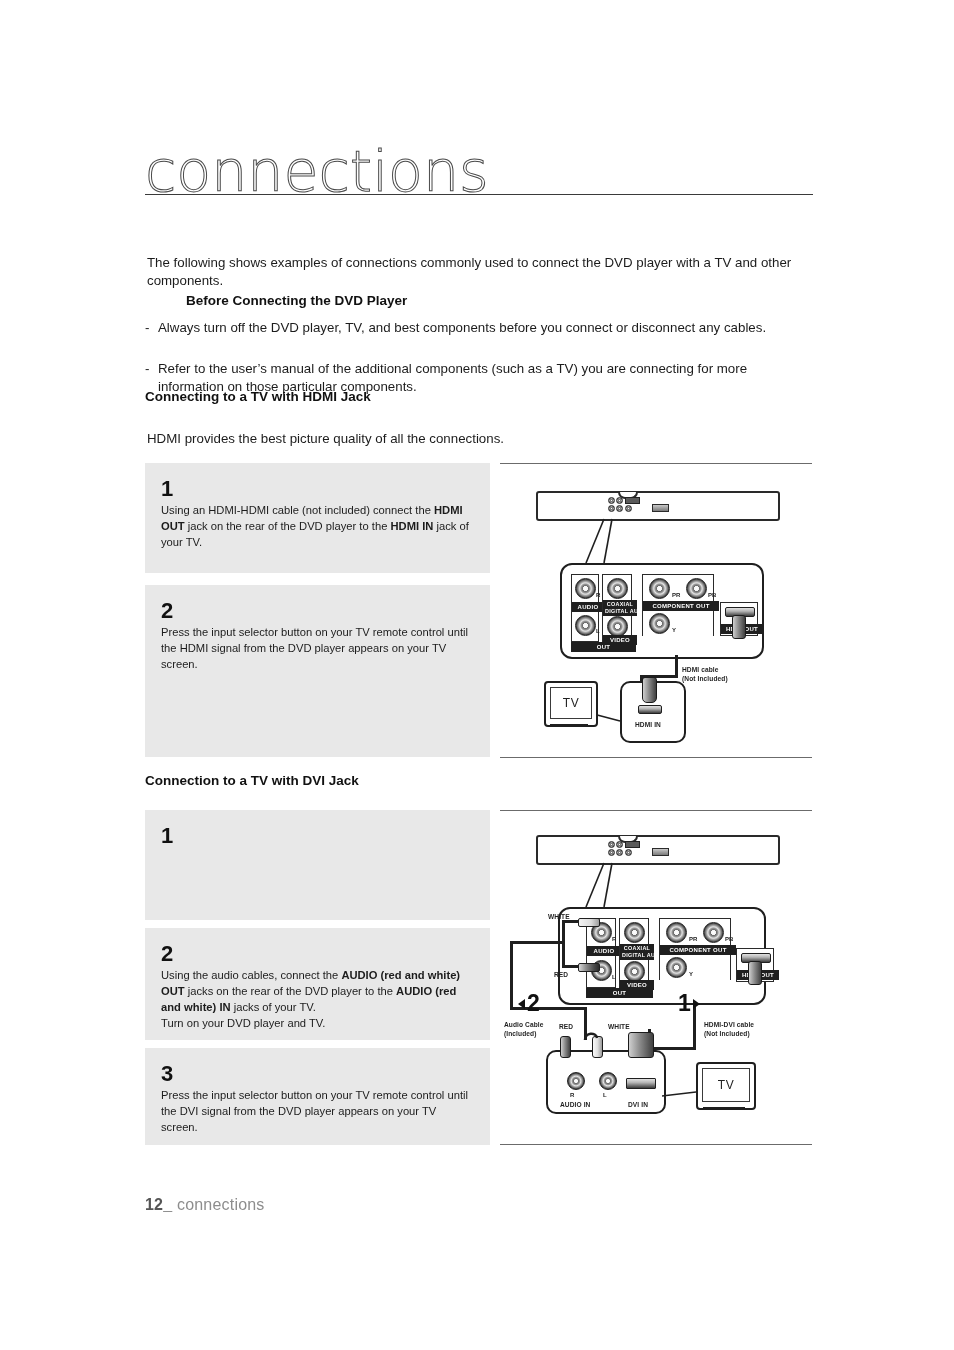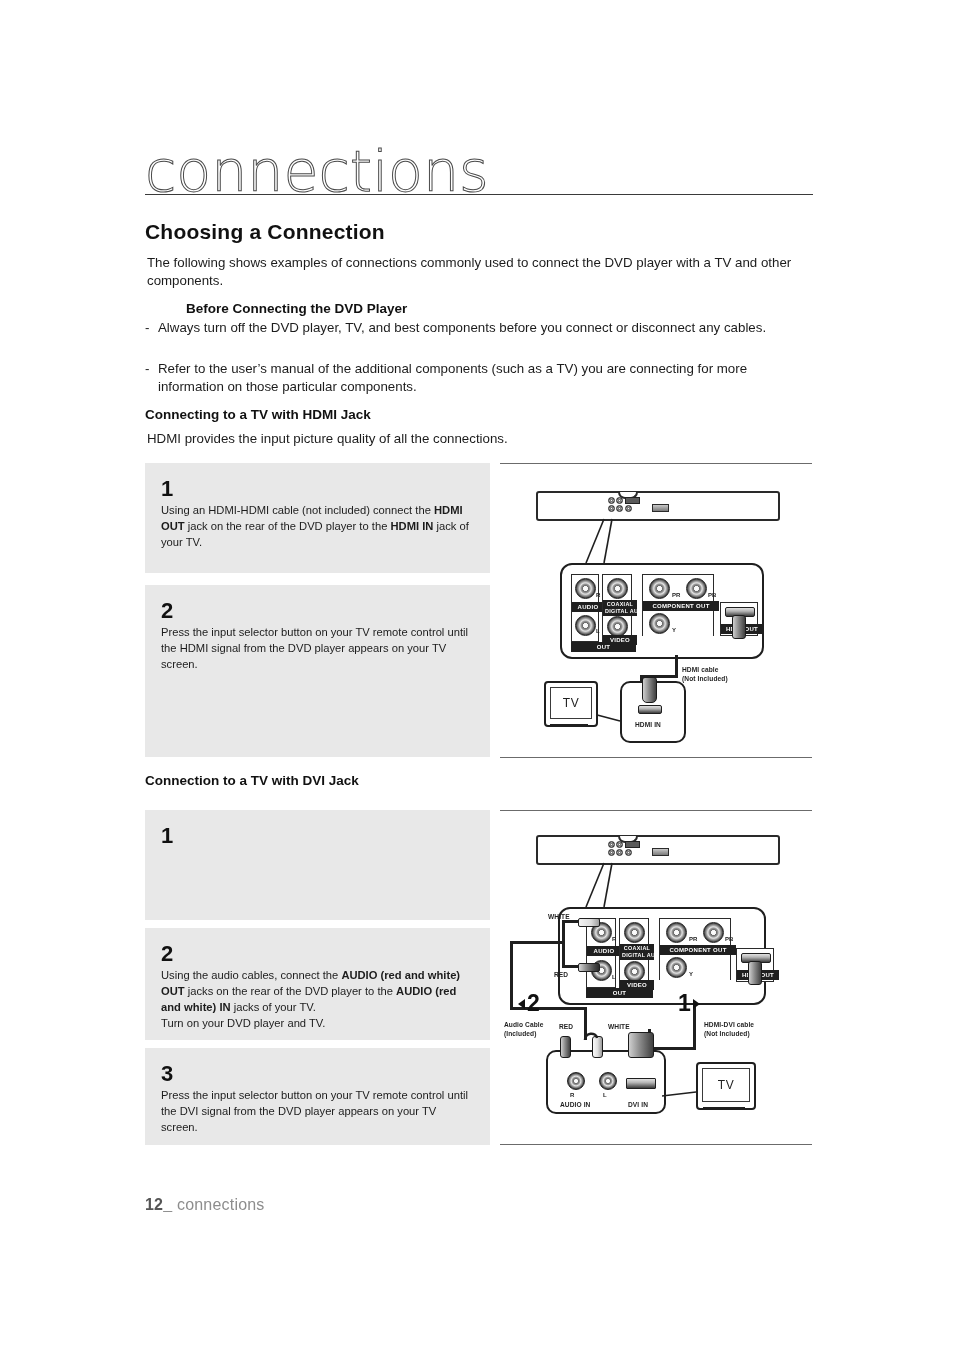--- a/index.html
+++ b/index.html
@@ -323,36 +323,35 @@
   .footer .pg { font-weight: bold; color: #555; text-align: right; }
 </style>
 </head>
 <body>
 
 <div class="page">
 
   <div class="chapter-title">connections</div>
   <div class="title-rule"></div>
 
-  <div class="h1" style="top:220px;">Choosing a Connection</div>
   <div class="body-text" style="top:254px; width:660px;">The following shows examples of connections commonly used to connect the DVD player with a TV and other components.</div>
 
-  <div class="h2" style="top:301px;padding-left:41px;">Before Connecting the DVD Player</div>
+  <div class="h2" style="top:293px;padding-left:41px;">Before Connecting the DVD Player</div>
 
   <div class="bullet" style="top:319px; width:660px;">
     <span class="dash">-</span>
     <span class="btxt">Always turn off the DVD player, TV, and best components before you connect or disconnect any cables.</span>
   </div>
   <div class="bullet" style="top:360px; width:660px;">
     <span class="dash">-</span>
     <span class="btxt">Refer to the user’s manual of the additional components (such as a TV) you are connecting for more information on those particular components.</span>
   </div>
 
-  <div class="h2" style="top:407px;">Connecting to a TV with HDMI Jack</div>
-  <div class="body-text" style="top:430px; width:660px;">HDMI provides the input picture quality of all the connections.</div>
+  <div class="h2" style="top:389px;">Connecting to a TV with HDMI Jack</div>
+  <div class="body-text" style="top:430px; width:660px;">HDMI provides the best picture quality of all the connections.</div>
 
   <div class="stepbox" style="top:463px; height:110px;">
     <div class="stepnum">1</div>
     <div class="steptext">Using an HDMI-HDMI cable (not included) connect the <b>HDMI OUT</b> jack on the rear of the DVD player to the <b>HDMI IN</b> jack of your TV.</div>
   </div>
 
   <div class="stepbox" style="top:585px; height:172px;">
     <div class="stepnum">2</div>
     <div class="steptext">Press the input selector button on your TV remote control until the HDMI signal from the DVD player appears on your TV screen.</div>
   </div>

